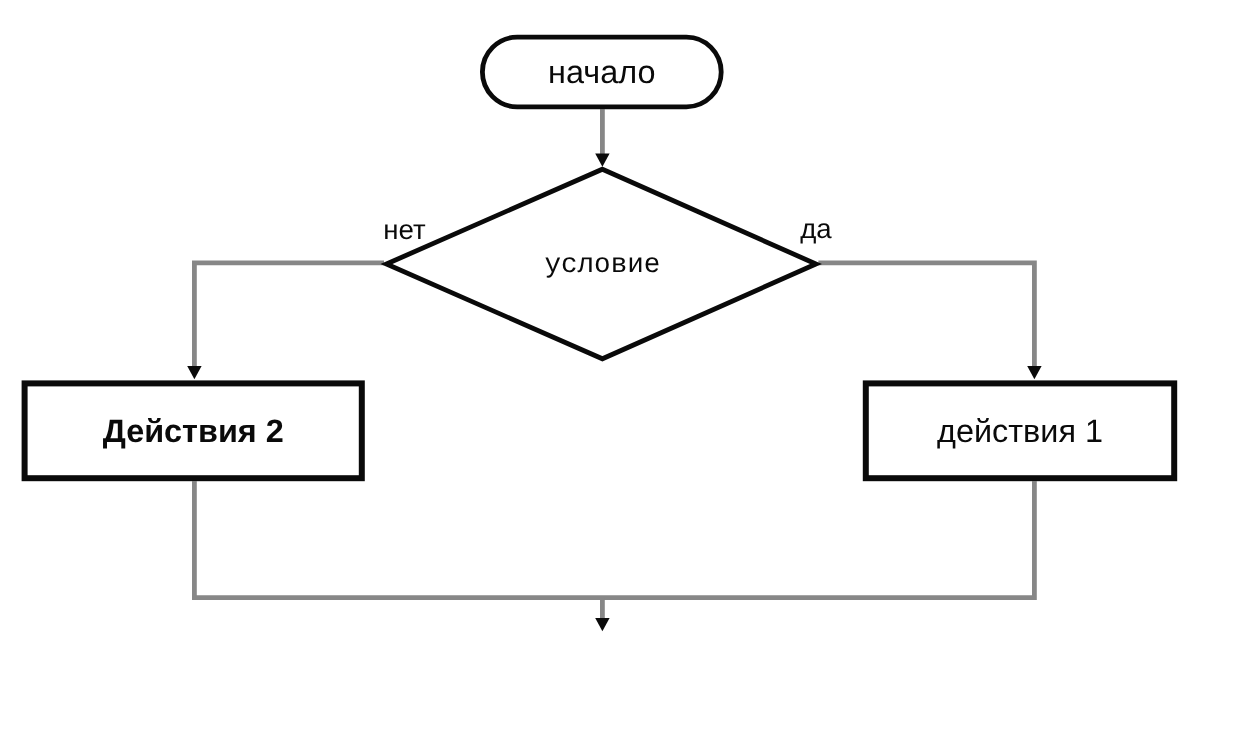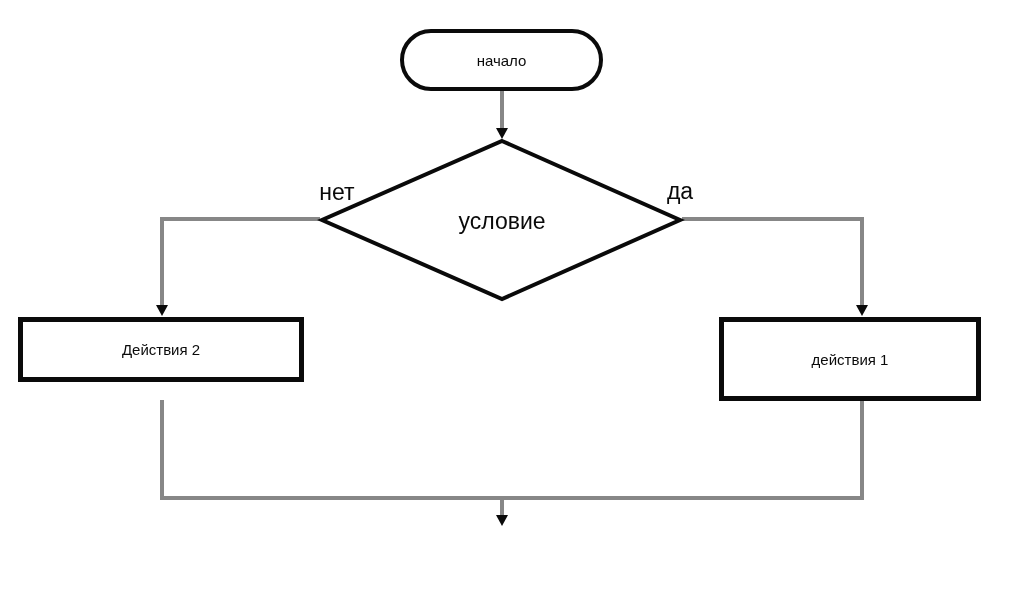--- a/index.html
+++ b/index.html
@@ -36,42 +36,43 @@
     stroke-width: 4;
     stroke-linejoin: miter;
   }
   .node {
     position: absolute;
     box-sizing: border-box;
     display: flex;
     align-items: center;
     justify-content: center;
     background: var(--shape-fill, #ffffff);
-    font-size: 15px;
+    font-size: 27px;
     line-height: 1;
     white-space: nowrap;
   }
   .stadium {
     border: 4px solid var(--shape-border, #0a0a0a);
     border-radius: 31px;
   }
   .process {
     border: 5px solid var(--shape-border, #0a0a0a);
   }
   .node-start   { left: 400px; top: 29px;  width: 203px; height: 62px; }
   .node-end     { left: 402px; top: 527px; width: 202px; height: 62px; }
-  .node-actions2{ left: 18px;  top: 317px; width: 286px; height: 65px; }
+  .node-actions2{ left: 18px;  top: 317px; width: 286px; height: 84px; font-weight: bold; }
   .node-actions1{ left: 719px; top: 317px; width: 262px; height: 84px; }
   .diamond-label {
     position: absolute;
     left: 502px;
     top: 221px;
     transform: translate(-50%, -50%);
     font-size: 23px;
     white-space: nowrap;
+    font-family: Liberation Mono, monospace;
   }
   .edge-label {
     position: absolute;
     transform: translate(-50%, -50%);
     font-size: 23px;
     white-space: nowrap;
     background: transparent;
   }
   .edge-label-no  { left: 337px; top: 192px; }
   .edge-label-yes { left: 680px; top: 191px; }

